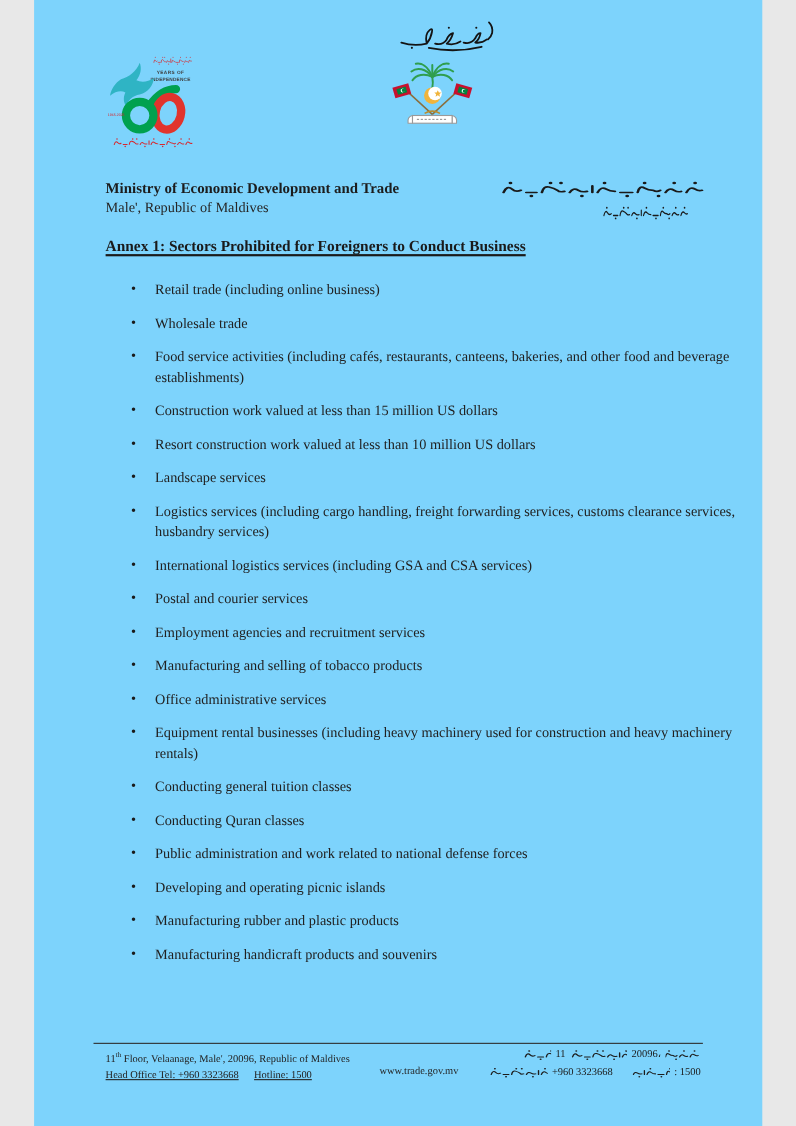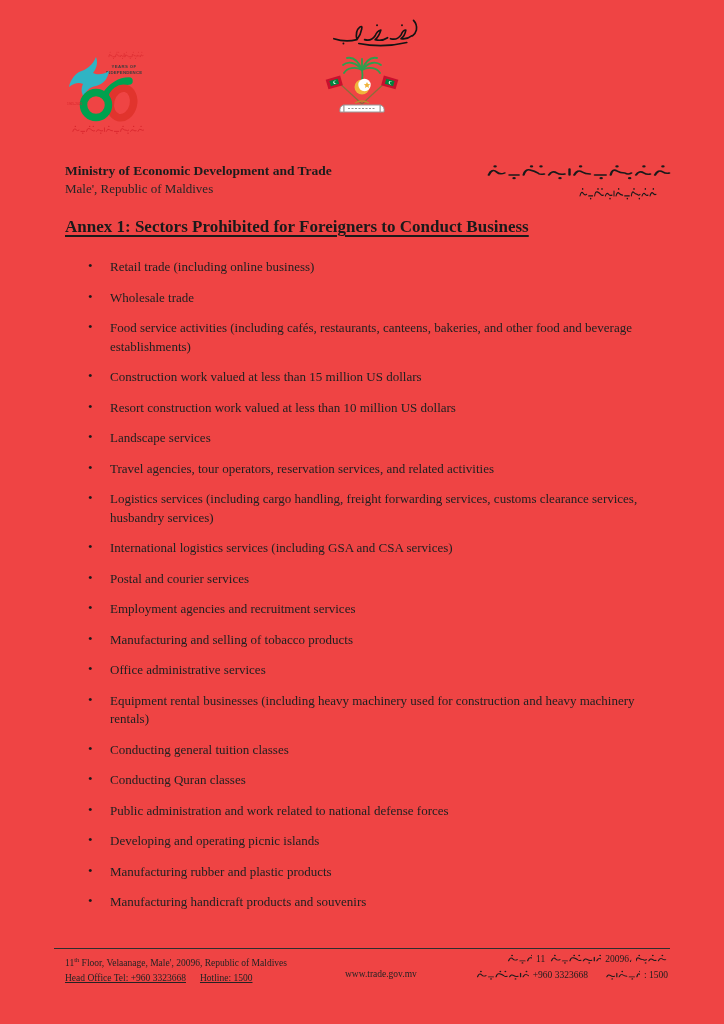--- a/index.html
+++ b/index.html
@@ -1,20 +1,20 @@
 <!DOCTYPE html>
 <html><head>
 <meta charset="utf-8">
 <style>
   html,body{margin:0;padding:0;background:#e8e8e8;}
   .page{
     position:relative;
-    width:724px;height:1024px;
+    width:662px;height:1024px;
     margin:0 auto;
-    background:#ef4444;
+    background:#7dd3fc;
     box-sizing:border-box;
     font-family:"Liberation Serif", serif;
     color:#262626;
     overflow:hidden;
   }
   
   .logo60{position:absolute;left:66px;top:48px;width:84px;height:88px;}
   .bismillah{position:absolute;left:330px;top:14px;width:96px;height:34px;color:#141414;}
   .emblem{position:absolute;left:322px;top:54px;width:80px;height:64px;}
   .sq{display:block;}
@@ -25,21 +25,21 @@
     display:flex;justify-content:space-between;align-items:flex-start;
   }
   .ministry-name{font-size:13.5px;font-weight:bold;line-height:18px;color:#1c1c1c;margin:0;}
   .ministry-loc{font-size:13px;line-height:18px;margin:0;color:#262626;}
   .thaana-head{display:flex;flex-direction:column;align-items:flex-end;gap:7px;padding-top:2px;color:#1a1a1a;}
   .thaana-line1{width:190px;height:16px;}
   .thaana-line2{width:80px;height:13px;margin-right:16px;}
   
   .doc-title{
     margin:17px 50px 0 65px;
-    font-size:17px;font-weight:bold;color:#1a1a1a;
+    font-size:14px;font-weight:bold;color:#1a1a1a;
   }
   .doc-title span{
     text-decoration:underline;
     text-decoration-thickness:1.5px;
     text-underline-offset:3px;
   }
   
   ul.sectors{
     list-style:none;
     margin:21px 0 1px 65px;padding:0;
@@ -195,21 +195,20 @@
       <li><span>Wholesale trade</span></li>
 
       <li><span>Food service activities (including cafés, restaurants, canteens, bakeries, and other food and beverage establishments)</span></li>
 
       <li><span>Construction work valued at less than 15 million US dollars</span></li>
 
       <li><span>Resort construction work valued at less than 10 million US dollars</span></li>
 
       <li><span>Landscape services</span></li>
 
-      <li><span>Travel agencies, tour operators, reservation services, and related activities</span></li>
 
       <li><span>Logistics services (including cargo handling, freight forwarding services, customs clearance services, husbandry services)</span></li>
 
       <li><span>International logistics services (including GSA and CSA services)</span></li>
 
       <li><span>Postal and courier services</span></li>
 
       <li><span>Employment agencies and recruitment services</span></li>
 
       <li><span>Manufacturing and selling of tobacco products</span></li>

